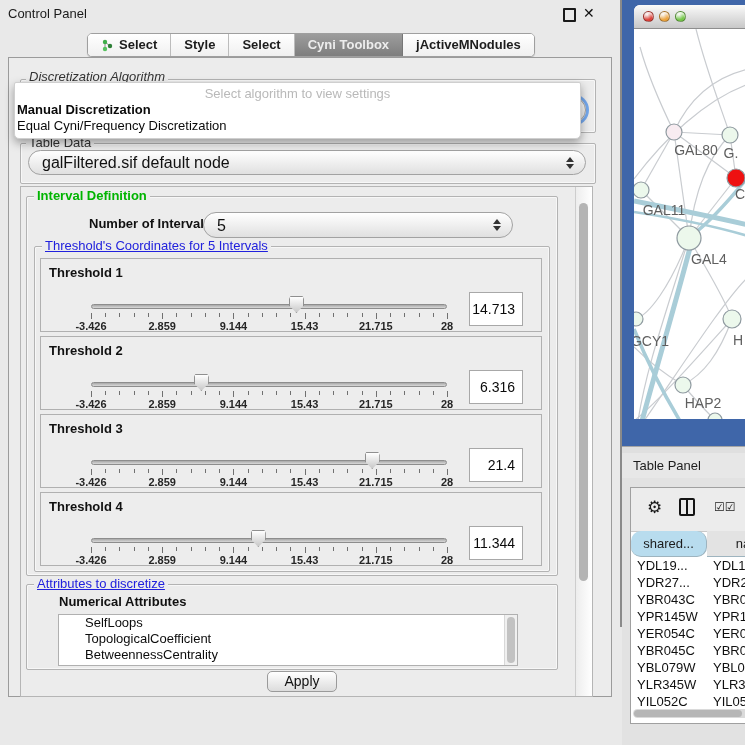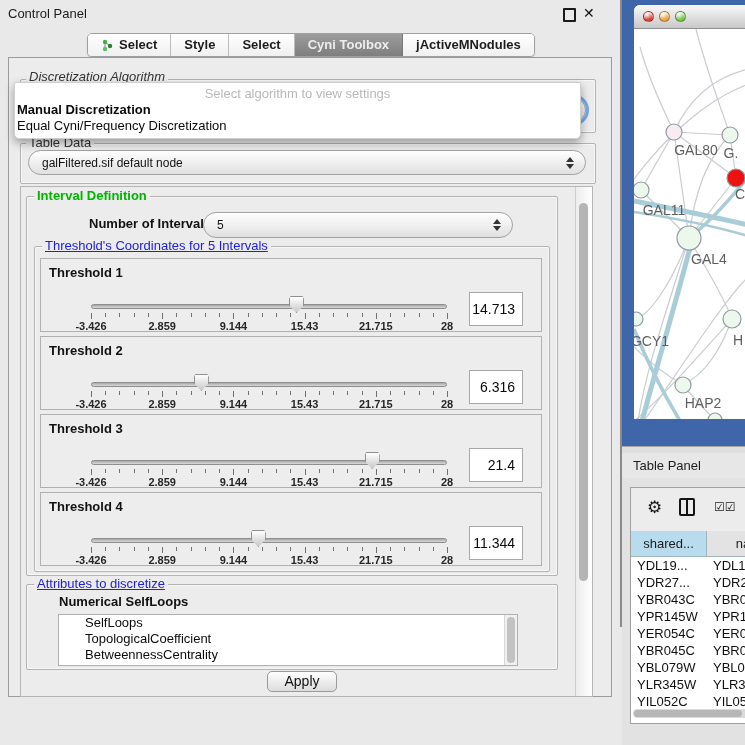--- a/index.html
+++ b/index.html
@@ -17,21 +17,21 @@
   .seg:last-child{border-right:none;}
   .seg.sel{background:linear-gradient(#9d9d9d,#7e7e7e);color:#ededed;border-right-color:#777;}
   #main-tabs{left:87px;top:33px;}
   #bottom-tabs{left:145px;top:702px;}
   .content-panel{position:absolute;left:8px;top:57px;width:604px;height:640px;background:#ececec;border:1px solid #9b9b9b;box-sizing:border-box;}
   .group{position:absolute;border:1px solid #b3b3b3;border-radius:2px;box-shadow:inset 0 0 0 1px rgba(255,255,255,.6);}
   .gtitle{position:absolute;font-size:13px;background:#ececec;padding:0 3px;line-height:14px;white-space:nowrap;}
   .gtitle.plain{color:#333;}
   .gtitle.green{color:#00b400;}
   .gtitle.blue{color:#2121dd;text-decoration:underline;}
-  .pill{background:linear-gradient(#ffffff,#e0e0e0);border:1px solid #a2a2a2;border-radius:13px;box-sizing:border-box;position:absolute;font-size:12px;color:#111;}
+  .pill{background:linear-gradient(#ffffff,#e0e0e0);border:1px solid #a2a2a2;border-radius:13px;box-sizing:border-box;position:absolute;font-size:16px;color:#111;}
   .pill .val{position:absolute;left:13px;top:0;line-height:24px;}
   .updown{position:absolute;right:11px;top:50%;margin-top:-7px;width:9px;height:14px;}
   .updown:before,.updown:after{content:"";position:absolute;left:1px;border-left:4px solid transparent;border-right:4px solid transparent;}
   .updown:before{top:1px;border-bottom:5px solid #333;}
   .updown:after{bottom:1px;border-top:5px solid #333;}
   .focusring{box-shadow:0 0 0 3px rgba(95,155,235,.85);}
   
   .popup{position:absolute;left:14px;top:82px;width:565px;height:55px;background:#fff;border:1px solid #cfcfcf;border-radius:2px 2px 5px 5px;box-shadow:0 4px 10px rgba(0,0,0,.35);z-index:30;}
   .popup .hint{margin-top:3px;text-align:center;font-size:13px;color:#b9b9b9;line-height:16px;}
   .popup .opt{font-size:13px;color:#0a0a0a;line-height:16px;padding-left:2px;}
@@ -65,21 +65,21 @@
   .gap-strip{position:absolute;left:0;top:446px;width:123px;height:7px;background:#dfdfdf;border-top:1px solid #a5a5a5;}
   .tp-title{position:absolute;left:0;top:453px;width:123px;height:25px;background:#e7e7e7;font-size:13px;color:#1d1d1d;line-height:25px;padding-left:11px;box-sizing:border-box;}
   .tp-box{position:absolute;left:8px;top:487px;width:130px;height:237px;background:#fff;border:1px solid #a0a0a0;box-sizing:border-box;}
   .tp-toolbar{position:absolute;left:0;top:0;width:100%;height:43px;background:#ececec;border-bottom:1px solid #c9c9c9;}
   .gear{position:absolute;left:16px;top:9px;font-size:17px;color:#1a1a1a;}
   .colicon{position:absolute;left:48px;top:10px;width:16px;height:18px;border:2px solid #141414;border-radius:2px;box-sizing:border-box;}
   .colicon:before{content:"";position:absolute;left:5px;top:0;width:2px;height:14px;background:#141414;}
   .checks{position:absolute;left:83px;top:12px;font-size:12px;color:#1a1a1a;letter-spacing:0px;}
   .tp-header{position:absolute;left:0;top:43px;height:26px;display:flex;}
   .hcell{height:26px;line-height:26px;font-size:13px;color:#1c1c1c;text-align:center;border-right:1px solid #9eb4bf;box-sizing:border-box;border-bottom:1px solid #9eb4bf;}
-  .hcell.c1{width:76px;background:#b8dcee;}
+  .hcell.c1{width:76px;background:#b8dcee;border-radius:10px;}
   .hcell.c2{width:90px;background:#e3e3e3;border-right:none;}
   .tp-rows{position:absolute;left:0;top:69px;width:170px;}
   .trow{display:flex;height:17px;line-height:17px;font-size:13px;color:#101010;}
   .tcell{white-space:nowrap;overflow:hidden;}
   .tcell.c1{width:72px;padding-left:6px;}
   .tcell.c2{padding-left:4px;}
   .hsb{position:absolute;left:2px;bottom:5px;width:124px;height:9px;background:#dadada;border-radius:5px;}
   .hsb .th{position:absolute;left:1px;top:1px;width:108px;height:7px;background:#b6b6b6;border-radius:4px;}
 </style>
 </head>
@@ -323,21 +323,21 @@
           <span class="tklabel" style="left: 169.4px;">9.144</span>
           <span class="tklabel" style="left: 240.6px;">15.43</span>
           <span class="tklabel" style="left: 311.8px;">21.715</span>
           <span class="tklabel" style="left: 383px;">28</span>
         </div>
       <div class="vbox">11.344</div>
     </div>
 
     <div class="group" style="left:26px;top:584px;width:530px;height:84px;"></div>
     <span class="gtitle blue" style="left:34px;top:577px;">Attributes to discretize</span>
-    <span class="gtitle plain" style="left:56px;top:595px;font-weight:bold;background:transparent;color:#111;">Numerical SelfLoops</span>
+    <span class="gtitle plain" style="left:56px;top:595px;font-weight:bold;background:transparent;color:#111;">Numerical Attributes</span>
     <div class="listbox">
       <div class="items">
           <div class="item">SelfLoops</div>
           <div class="item">TopologicalCoefficient</div>
           <div class="item">BetweennessCentrality</div>
         </div>
       <div class="lsb">
           <div class="th"></div>
         </div>
     </div>

